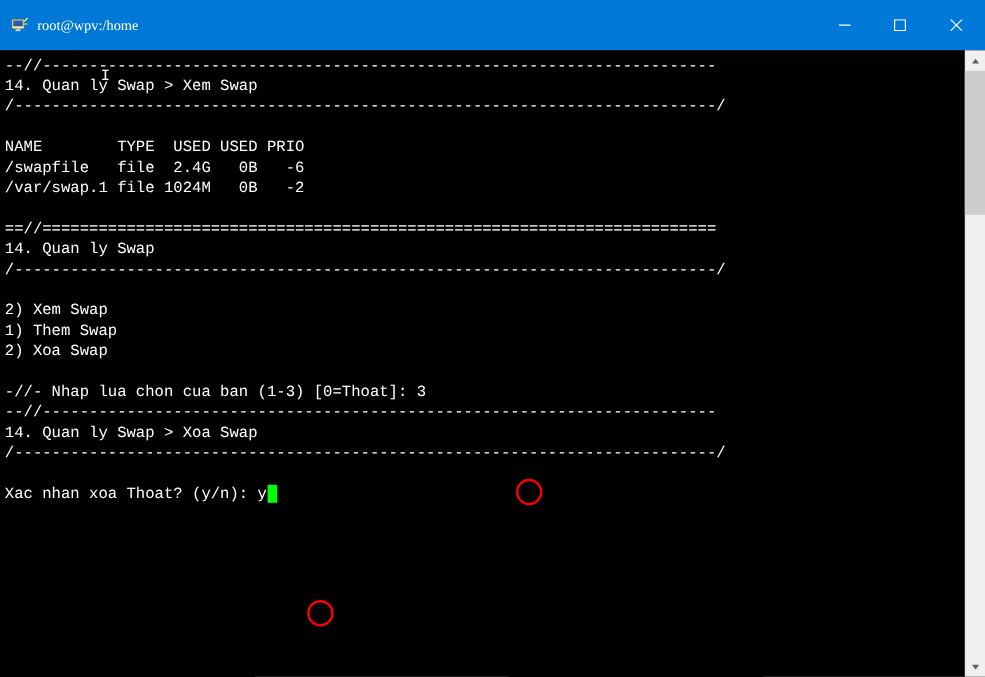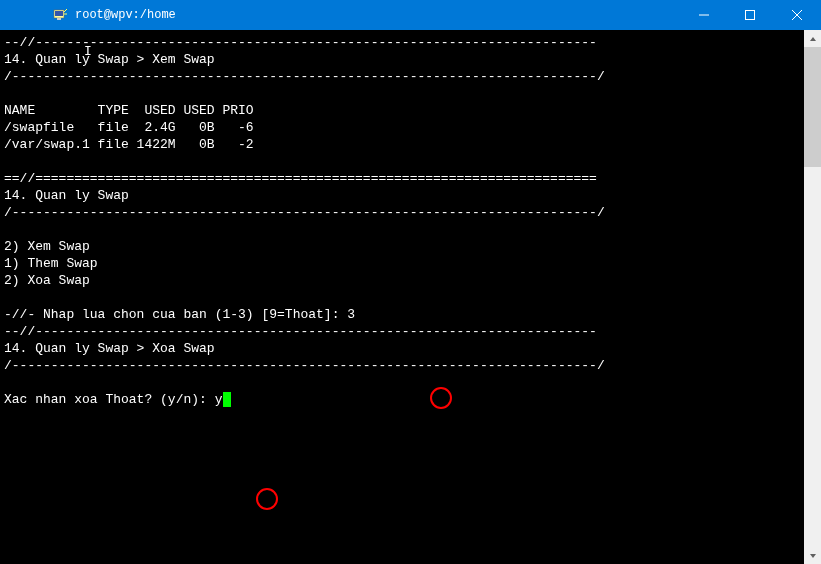--- a/index.html
+++ b/index.html
@@ -17,27 +17,26 @@
       position: relative;
     }
     .window {
       width: 821px;
       height: 564px;
       display: flex;
       flex-direction: column;
     }
     .titlebar {
       background: #0078d7;
-      height: 30px;
+      height: 42px;
       display: flex;
       align-items: center;
       color: #ffffff;
-      font-family: Liberation Mono, monospace;
+      font-family: Liberation Serif, serif;
       font-size: 12px;
-      padding-left: 44px;
     }
     .titlebar-icon {
       width: 16px;
       height: 16px;
       margin: 0 7px 0 8px;
       display: inline-flex;
       align-items: center;
       justify-content: center;
     }
     .titlebar-title {
@@ -153,31 +152,31 @@
     </div>
   </div>
 
   <div class="terminal-wrap">
     <div class="terminal"><span>--//------------------------------------------------------------------------</span>
 <span>14. Quan ly Swap &gt; Xem Swap</span>
 <span>/---------------------------------------------------------------------------/</span>
 <span></span>
 <span>NAME        TYPE  USED USED PRIO</span>
 <span>/swapfile   file  2.4G   0B   -6</span>
-<span>/var/swap.1 file 1422M   0B   -2</span>
+<span>/var/swap.1 file 1024M   0B   -2</span>
 <span></span>
 <span>==//========================================================================</span>
 <span>14. Quan ly Swap</span>
 <span>/---------------------------------------------------------------------------/</span>
 <span></span>
 <span>2) Xem Swap</span>
 <span>1) Them Swap</span>
 <span>2) Xoa Swap</span>
 <span></span>
-<span>-//- Nhap lua chon cua ban (1-3) [9=Thoat]: </span><span>3</span>
+<span>-//- Nhap lua chon cua ban (1-3) [0=Thoat]: </span><span>3</span>
 <span>--//------------------------------------------------------------------------</span>
 <span>14. Quan ly Swap &gt; Xoa Swap</span>
 <span>/---------------------------------------------------------------------------/</span>
 <span></span>
 <span>Xac nhan xoa Thoat? (y/n): </span><span>y</span><span class="cursor-block"></span>
 <span class="text-cursor" style="top:13px;left:84px;">I</span>
 <div class="circle" style="top:357px;left:430px;"></div>
 <div class="circle" style="top:458px;left:256px;"></div>
 </div>
     <div class="scrollbar">

